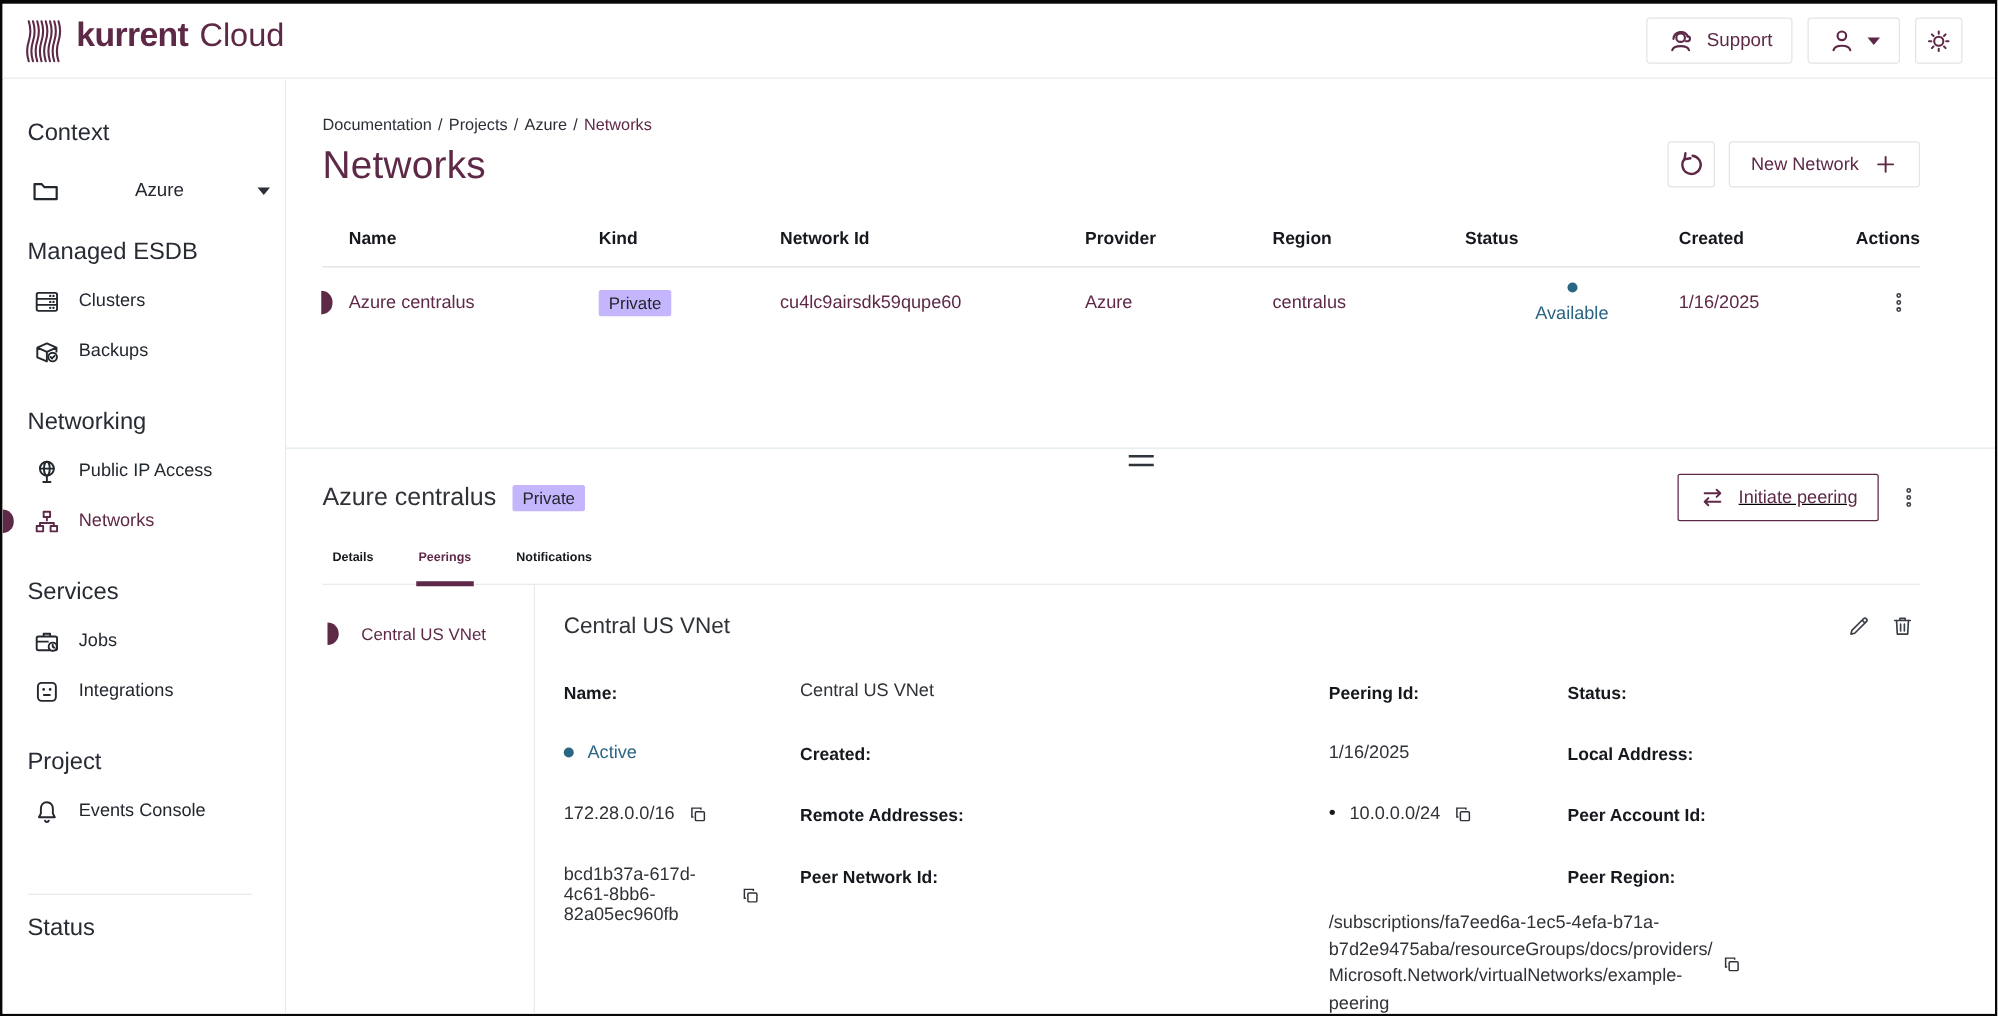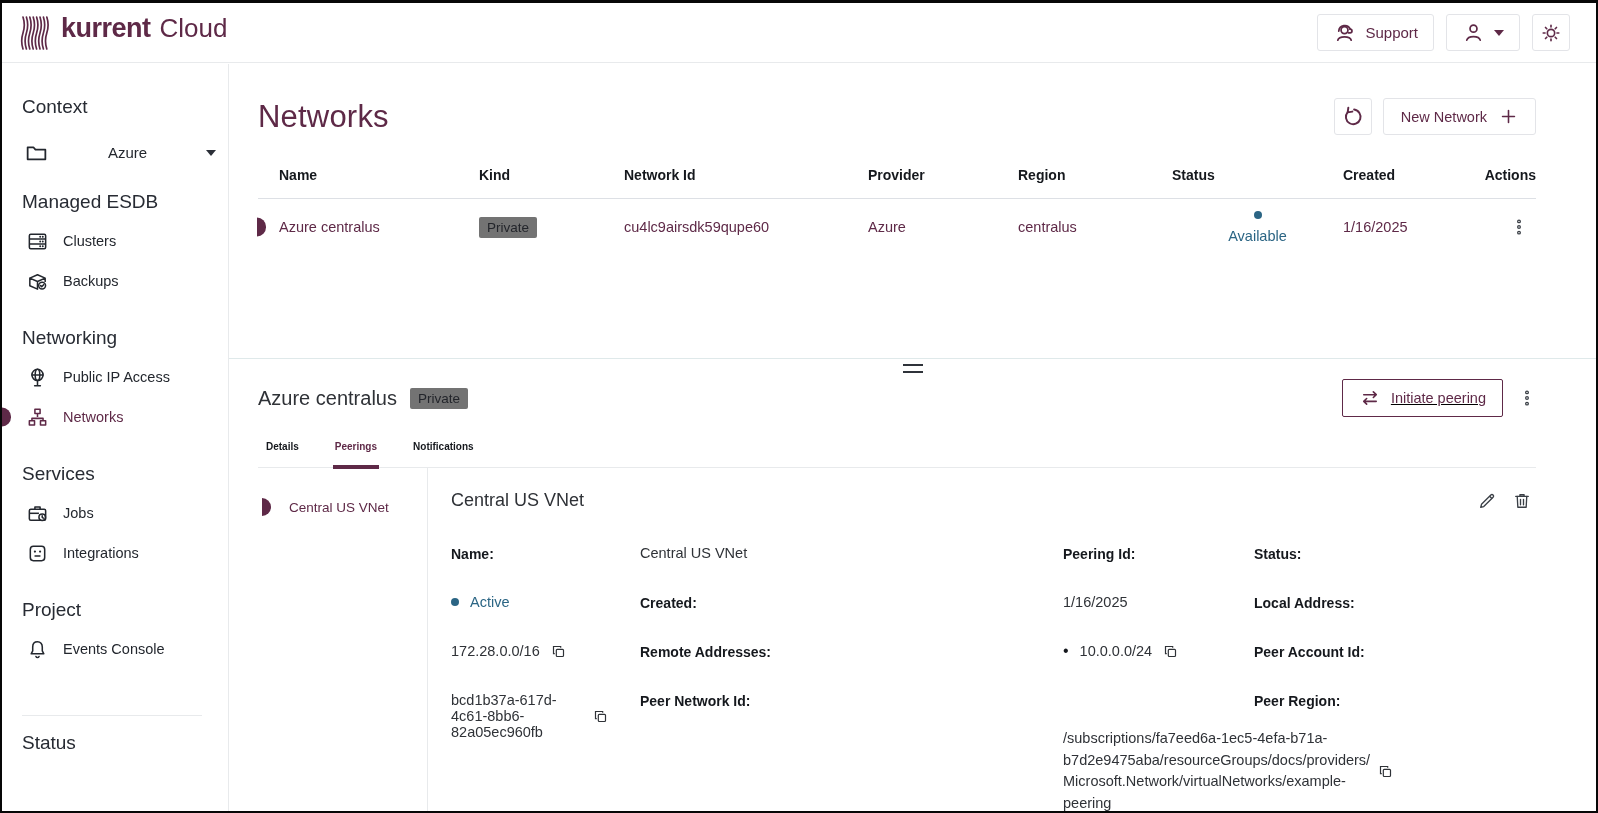--- a/index.html
+++ b/index.html
@@ -55,21 +55,21 @@
 
   
   .tbl-head, .tbl-row { display:grid; grid-template-columns:221px 145px 244px 150px 154px 171px 140px 1fr;
                         align-items:center; }
   .tbl-head { margin-top:24px; border-bottom:1px solid #dde0e5; }
   .th { font-size:14px; font-weight:700; color:#15181d; padding:8px 0 15px 0; }
   .th.first, .td.first { padding-left:21px; }
   .th.last { text-align:right; }
   .tbl-row { position:relative; height:56px; font-size:14.5px; color:#5e2947; cursor:pointer; }
   .td.kind { color:#23252b; }
-  .badge { display:inline-block; background:#737373; color:#23252b; font-size:13.5px;
+  .badge { display:inline-block; background:#c4b5fd; color:#23252b; font-size:13.5px;
            padding:3px 8px; border-radius:2px; }
   .status-cell { display:flex; align-items:center; gap:9px; color:#2b6584; font-weight:500;flex-direction:column; }
   .dot { width:8px; height:8px; border-radius:50%; background:#2b6584; display:inline-block; }
   .td.actions { display:flex; justify-content:flex-end; padding-right:8px; }
   .kebab { cursor:pointer; display:inline-flex; }
 
   
   .splitter { position:relative; height:1px; background:#dfe9ea; }
   .drag-handle { position:absolute; left:50%; top:6px; transform:translateX(-50%); width:20px; height:9px;
                  border-top:2.5px solid #2f333a; border-bottom:2.5px solid #2f333a; cursor:row-resize; }
@@ -273,20 +273,23 @@
       </div>
     </div>
 
     <div class="side-divider"></div>
     <div class="side-heading status-heading">Status</div>
   </div>
 
   <div class="main">
 
     <div class="list-section">
+      <div class="breadcrumb">
+        <span class="crumb">Documentation</span><span class="sep">/</span><span class="crumb">Projects</span><span class="sep">/</span><span class="crumb">Azure</span><span class="sep">/</span><span class="current">Networks</span>
+      </div>
 
       <div class="title-row">
         <div class="page-title">Networks</div>
         <div class="title-actions">
           <button class="tb-btn square">
             <span style="display:inline-flex">
               <svg width="22" height="22" viewBox="0 0 24 24" fill="none" stroke="#5e2947" stroke-width="2.1" stroke-linecap="round" stroke-linejoin="round">
                 <path d="M6.2 6.6 A8 8 0 1 0 13.2 3.9"></path>
                 <path d="M6.9 1.8 L6.2 7 L11.3 6.1"></path>
               </svg>

